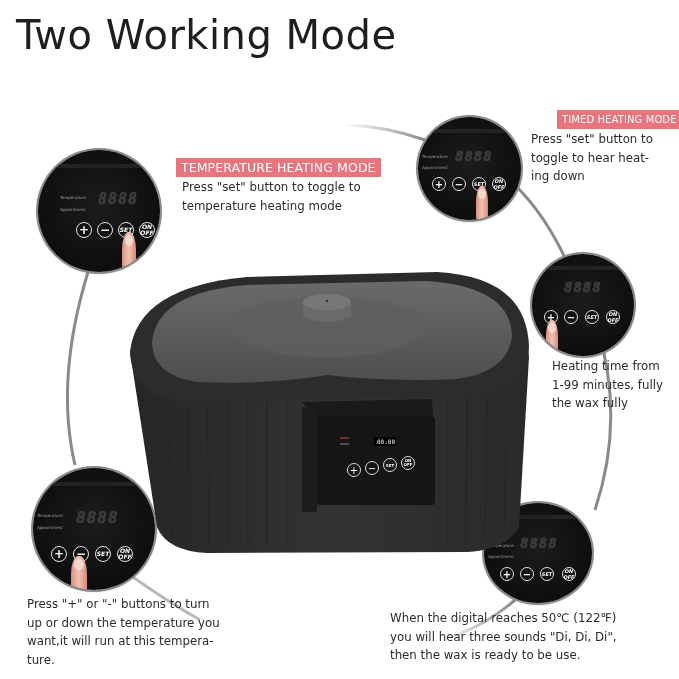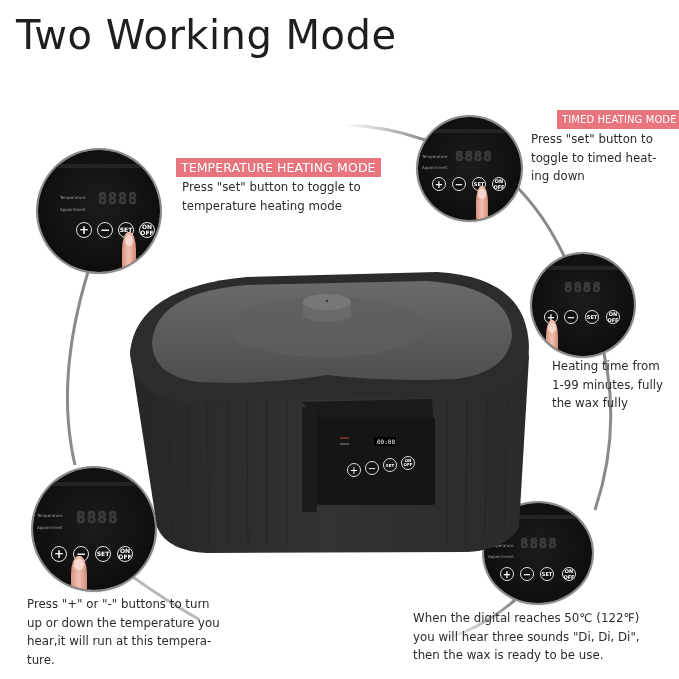--- a/index.html
+++ b/index.html
@@ -1,21 +1,21 @@
 <!DOCTYPE html>
 <html><head>
 <meta charset="utf-8">
 <style>
   html, body { margin:0; padding:0; background:#ffffff; }
   body { width:679px; height:679px; position:relative; overflow:hidden; font-family:"DejaVu Sans", sans-serif; color:#2b2b2b; }
   .title { position:absolute; left:0; top:12px; width:562px; text-align:left; font-size:40px; font-weight:400; color:#1e1e1e; letter-spacing:0.5px; font-family:"DejaVu Sans", sans-serif;margin-left:16px; }
   svg.arc { position:absolute; left:0; top:0; }
   .label { position:absolute; background:#e8757e; color:#ffffff; font-size:12.5px; line-height:17px; padding:1px 5px; white-space:nowrap; letter-spacing:0.1px; }
   .caption { position:absolute; font-size:11.8px; line-height:18.5px; color:#2b2b2b; }
-  .panel { position:absolute; border-radius:50%; overflow:hidden; background:radial-gradient(circle at 50% 45%, #1c1c1c 0%, #0e0e0e 70%, #050505 100%); box-shadow:0 0 0 2px #8a8a8a, 0 1px 3px rgba(0,0,0,0.4); }
+  .panel { position:absolute; border-radius:50%; overflow:hidden; background:radial-gradient(circle at 50% 45%, #1c1c1c 0%, #0e0e0e 70%, #050505 100%); box-shadow:0 0 0 2px #8a8a8a, 0 1px 3px rgba(0,0,0,0.4);font-style:italic; }
   .panel .band { position:absolute; left:0; width:100%; height:4px; background:#232323; }
   .panel .lbl1, .panel .lbl2 { position:absolute; font-size:4px; color:#9c9c9c; }
   .panel .digits { position:absolute; font-family:"DejaVu Sans Mono", monospace; color:#3a3a3a; font-weight:700; letter-spacing:1px; text-shadow:0 0 1px #555; }
   .panel .btn { position:absolute; border-radius:50%; border:1.5px solid #e4e4e4; color:#ffffff; display:flex; align-items:center; justify-content:center; font-weight:700; background:#111; }
   .panel .btn.txt { font-size:6px; line-height:6px; text-align:center; }
   .finger { position:absolute; background:linear-gradient(90deg,#d8927f,#f2c2b4 50%,#d58b78); border-radius:45% 45% 20% 20%; }
   .finger .nail { position:absolute; left:20%; top:8%; width:60%; height:28%; border-radius:50%; background:#f7d8cf; }
   
   .warmer { position:absolute; left:127px; top:257px; width:406px; height:300px; }
 </style>
@@ -106,38 +106,38 @@
 
 <div class="label" style="left:176px;top:158px;">TEMPERATURE HEATING MODE</div>
 <div class="caption" style="left:182px;top:178px;">
   <div>Press "set" button to toggle to</div>
   <div>temperature heating mode</div>
 </div>
 
 <div class="label" style="left:557px;top:110px;font-size:10px;">TIMED HEATING MODE</div>
 <div class="caption" style="left:531px;top:130px;">
   <div>Press "set" button to</div>
-  <div>toggle to timed heat-</div>
+  <div>toggle to hear heat-</div>
   <div>ing down</div>
 </div>
 
 <div class="caption" style="left:552px;top:357px;">
   <div>Heating time from</div>
   <div>1-99 minutes, fully</div>
   <div>the wax fully</div>
 </div>
 
 <div class="caption" style="left:27px;top:595px;">
   <div>Press "+" or "-" buttons to turn</div>
   <div>up or down the temperature you</div>
-  <div>hear,it will run at this tempera-</div>
+  <div>want,it will run at this tempera-</div>
   <div>ture.</div>
 </div>
 
-<div class="caption" style="left:413px;top:609px;">
+<div class="caption" style="left:390px;top:609px;">
   <div>When the digital reaches 50℃ (122℉)</div>
   <div>you will hear three sounds "Di, Di, Di",</div>
   <div>then the wax is ready to be use.</div>
 </div>
 
 <svg class="warmer" viewBox="0 0 406 300">
   <defs>
     <linearGradient id="bodyG" x1="0" y1="0" x2="1" y2="0">
       <stop offset="0" stop-color="#262626"></stop>
       <stop offset="0.5" stop-color="#333333"></stop>

